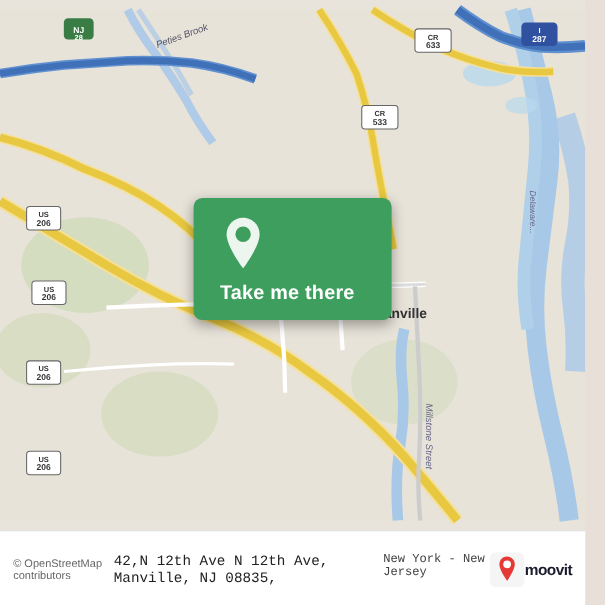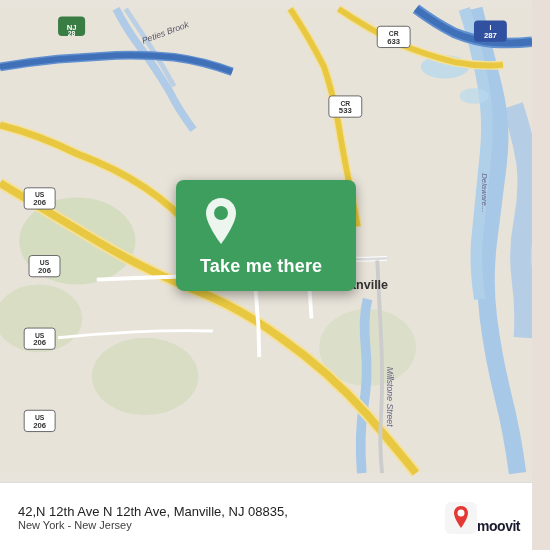--- a/index.html
+++ b/index.html
@@ -85,39 +85,39 @@
     }
 
     #attribution {
       font-size: 10px;
       color: #666;
       flex: 1;
     }
 
     #address-block {
       display: flex;
-      flex-direction: column;
       flex: 4;
       padding-left: 6px;
+      font-family: Liberation Mono, monospace;
     }
 
     #address-line {
       font-size: 13px;
       color: #222;
       font-weight: 400;
     }
 
     #route-line {
       font-size: 11px;
       color: #404040;
     }
 
     #moovit-logo {
       display: flex;
-      align-items: flex-end;
+      align-items: center;
       gap: 0;
       flex-shrink: 0;
     }
 
     #moovit-icon-container {
       width: 32px;
       height: 32px;
     }
 
     #moovit-text {
@@ -230,20 +230,21 @@
 
       <svg id="pin-icon" viewBox="0 0 42 52" xmlns="http://www.w3.org/2000/svg">
         <path d="M21,2 C12.7,2 6,8.7 6,17 C6,28.5 21,48 21,48 C21,48 36,28.5 36,17 C36,8.7 29.3,2 21,2 Z" fill="white" opacity="0.9"></path>
         <circle cx="21" cy="17" r="7" fill="#3d9e5e"></circle>
       </svg>
       <span id="action-button-text">Take me there</span>
     </div>
   </div>
 
   <div id="bottom-bar">
+    <div id="attribution">© OpenStreetMap contributors</div>
 
     <div id="address-block">
       <span id="address-line">42,N 12th Ave N 12th Ave, Manville, NJ 08835,</span>
       <span id="route-line">New York - New Jersey</span>
     </div>
 
     <div id="moovit-logo">
 
       <svg id="moovit-icon-container" width="32" height="32" viewBox="0 0 32 32" xmlns="http://www.w3.org/2000/svg">
         <rect width="32" height="32" rx="6" fill="#f5f5f5"></rect>

